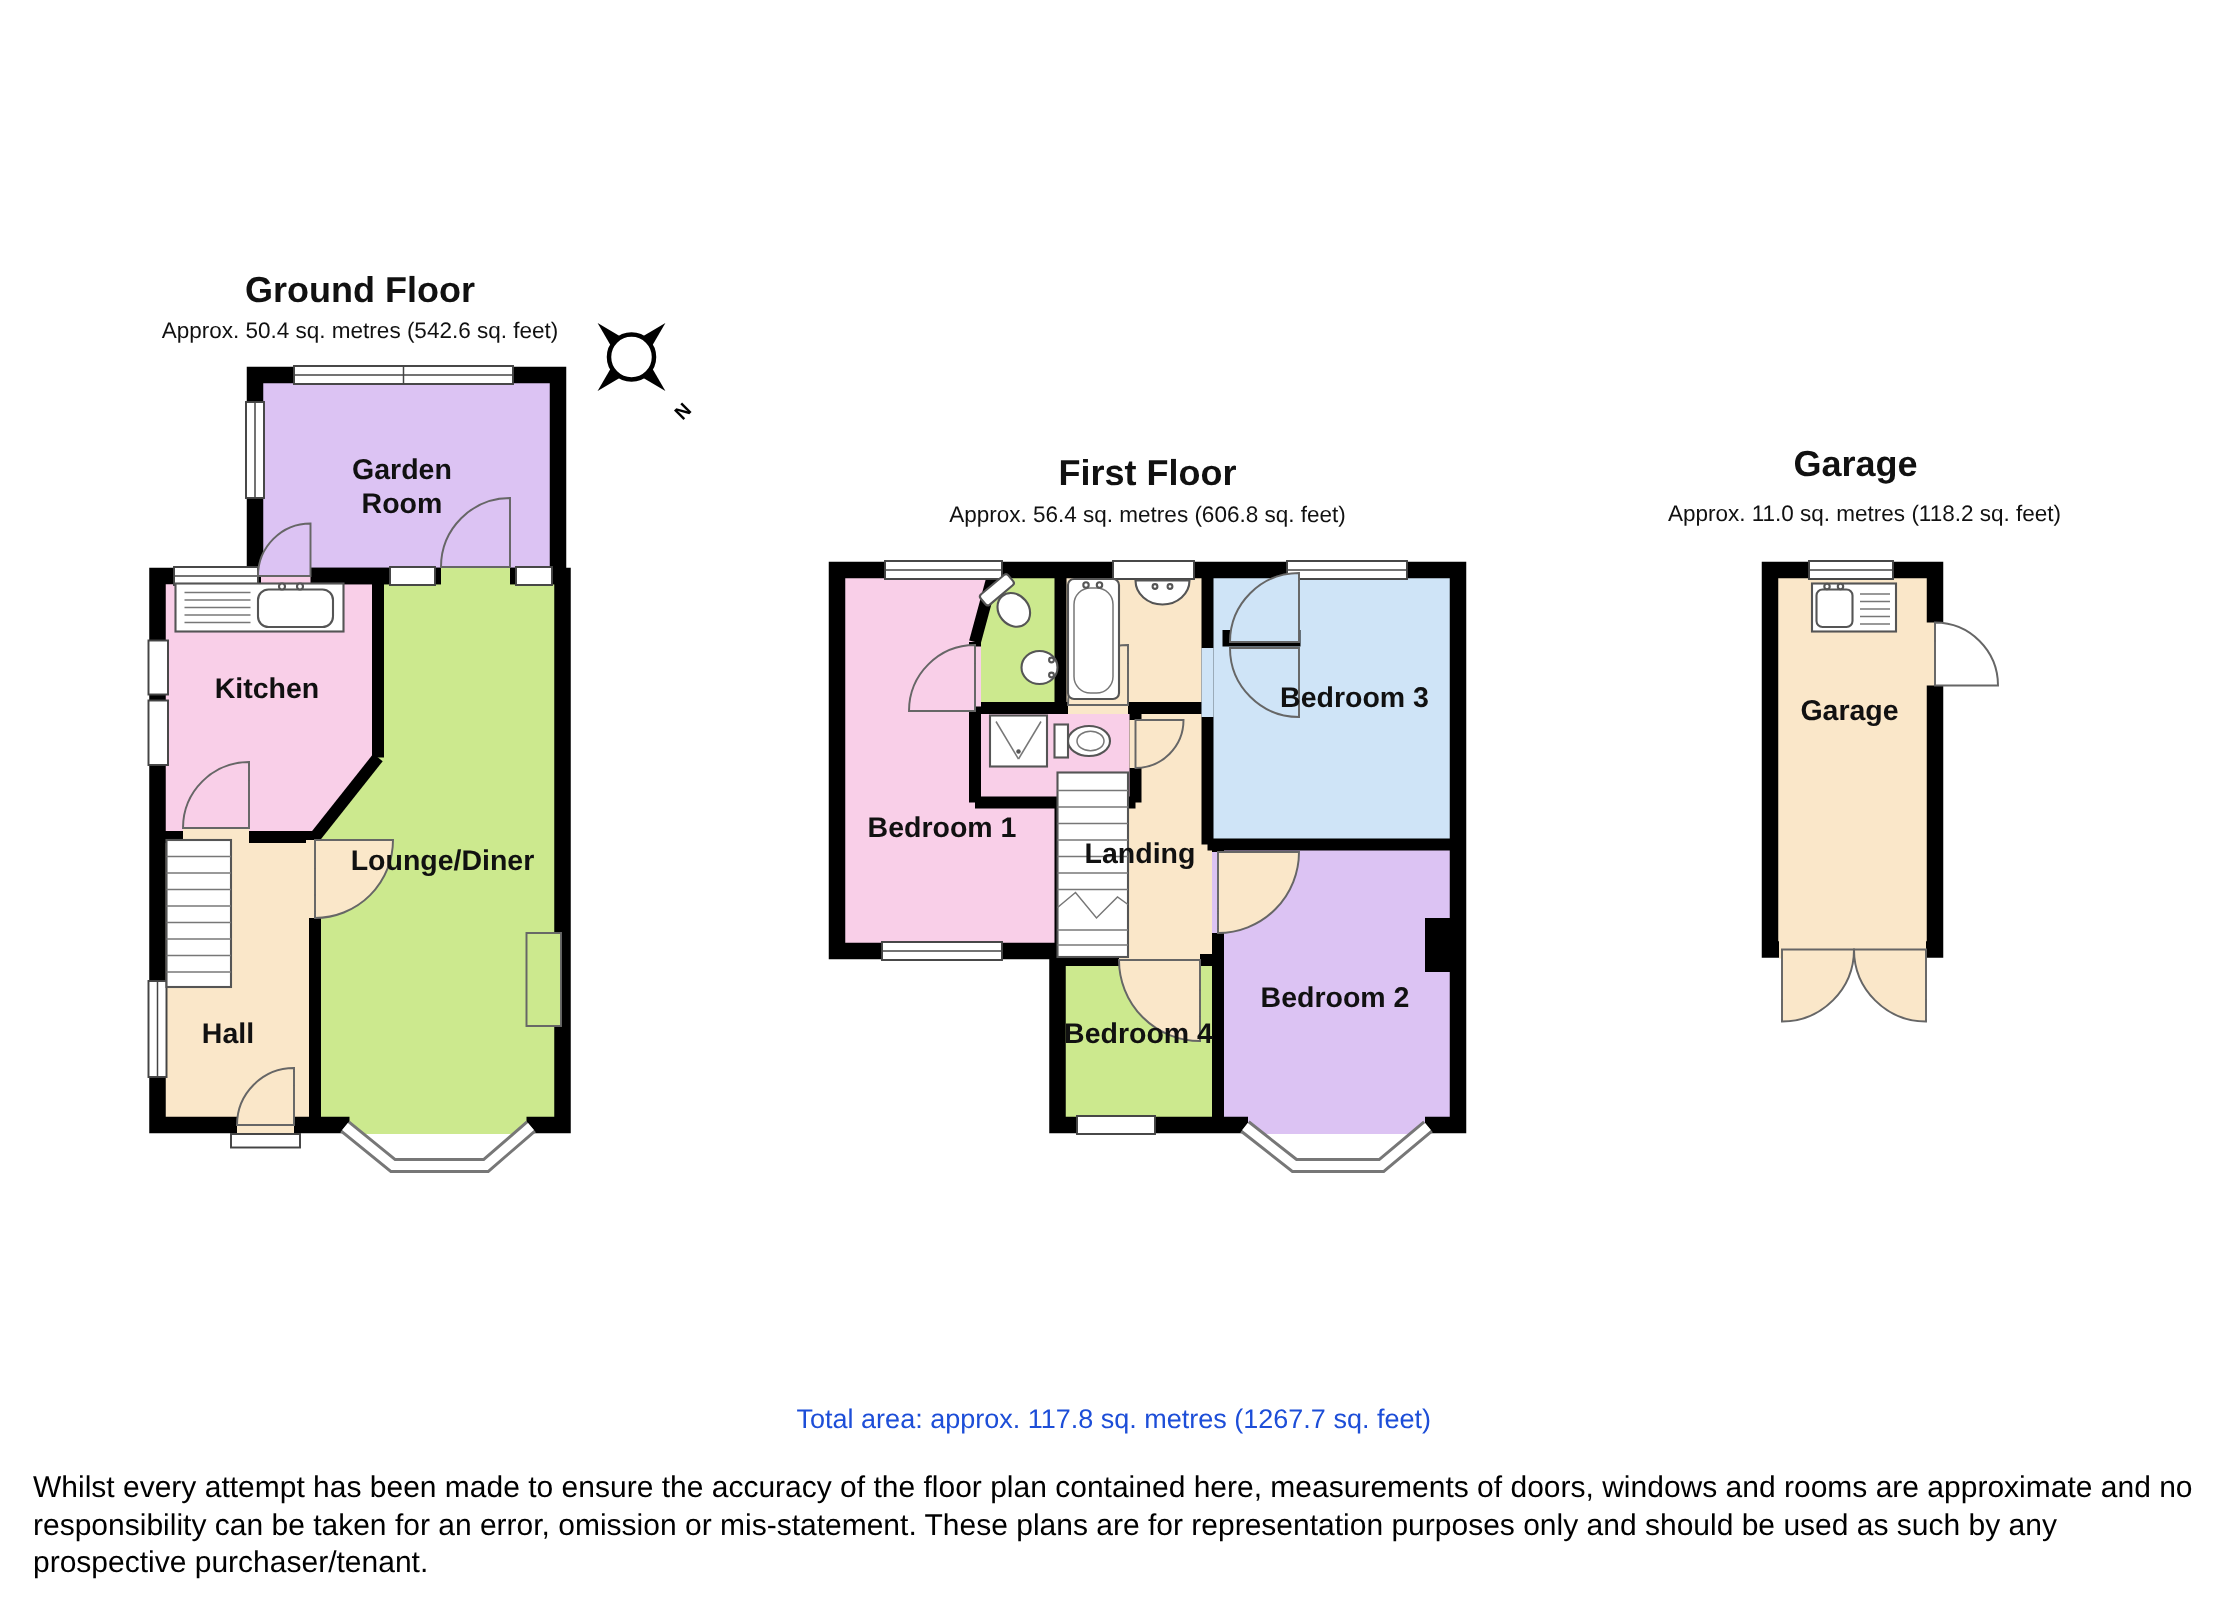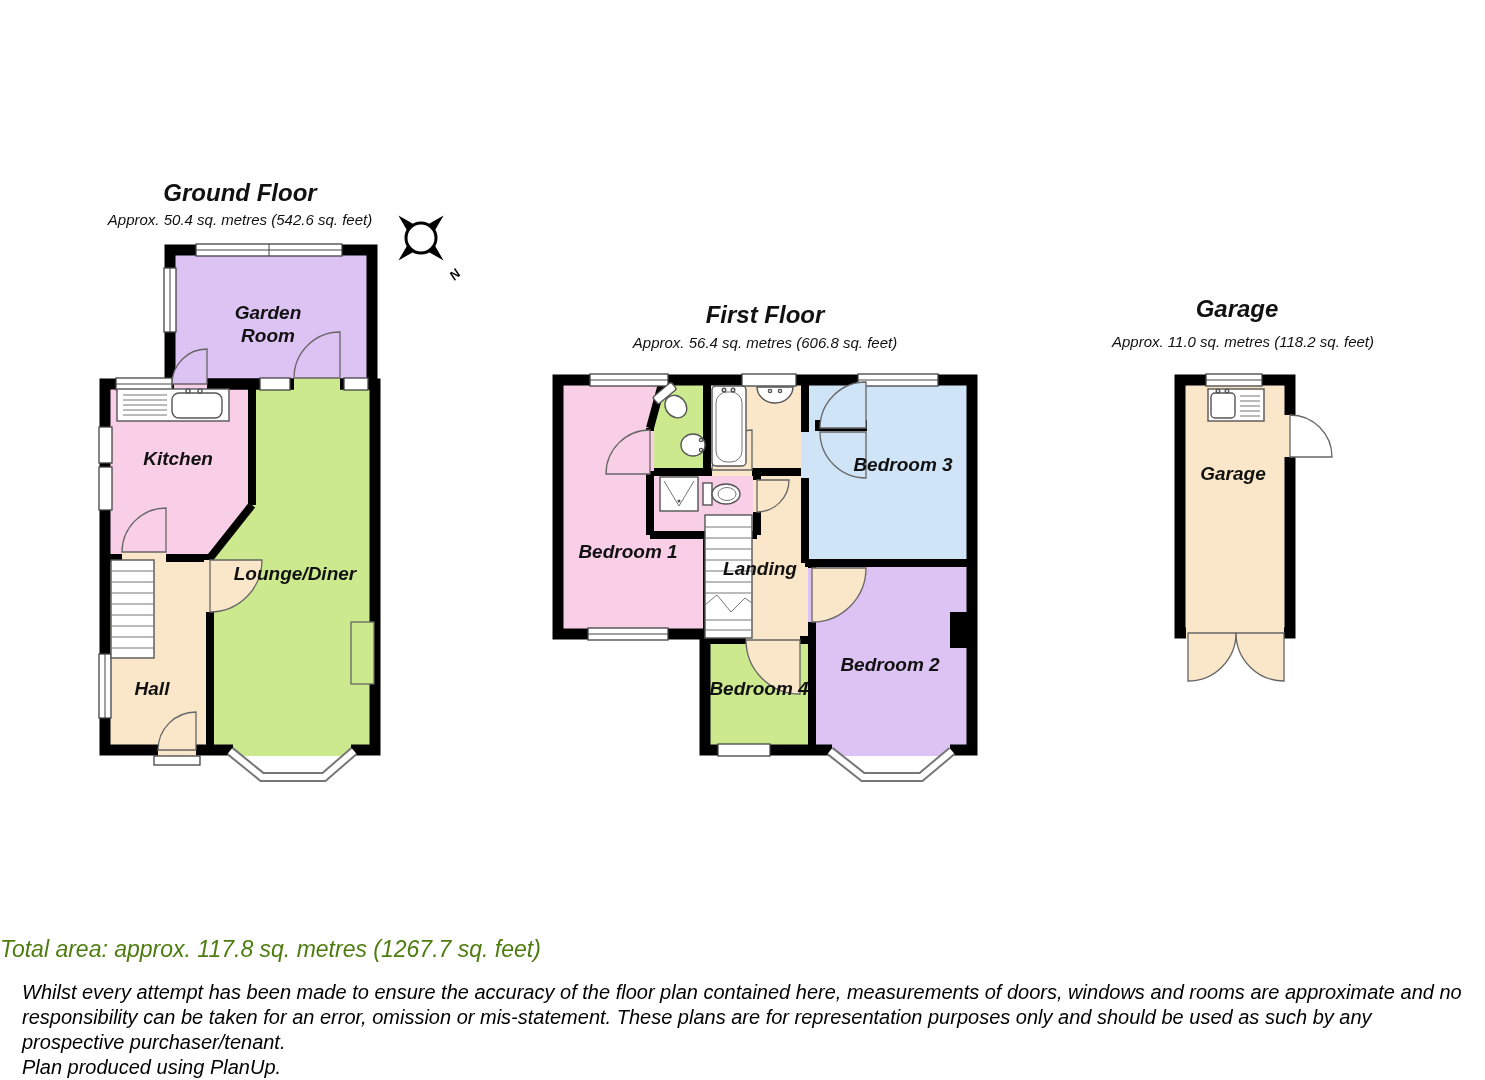--- a/index.html
+++ b/index.html
@@ -1,18 +1,18 @@
 <!DOCTYPE html>
 <html><head>
 <meta charset="utf-8">
 <style>
   html,body { margin:0; padding:0; background:#ffffff; }
   #stage {
     position:relative; width:1485px; height:1080px; background:#ffffff;
-    font-family:"Liberation Sans", sans-serif; overflow:hidden;font-style:italic;
+    font-family:"Liberation Sans", sans-serif; overflow:hidden;
   }
   svg text { font-family:"Liberation Sans", sans-serif; }
   .floor-title { font-size:24px; font-weight:bold; fill:#111; text-anchor:middle; }
   .floor-sub   { font-size:15px; fill:#111; text-anchor:middle; }
   .room-label  { font-size:19px; font-weight:bold; fill:#111; text-anchor:middle; }
   .north-n     { font-size:13px; font-weight:bold; fill:#000; text-anchor:middle; }
 
   .fill-purple { fill:#dcc3f3; }
   .fill-pink   { fill:#f9cfe8; }
   .fill-green  { fill:#cce98e; }
@@ -25,21 +25,21 @@
 
   .win    { fill:#ffffff; stroke:#444; stroke-width:1.3; }
   .winline{ stroke:#444; stroke-width:1; }
   .arc    { stroke:#666; stroke-width:1.3; }
   .fix    { fill:#ffffff; stroke:#555; stroke-width:1.4; }
   .fixline{ stroke:#777; stroke-width:1; fill:none; }
   .stairs { fill:#ffffff; stroke:#555; stroke-width:1.4; }
 
   #total-area {
     position:absolute; left:0; top:936px; width:100%;
-    text-align:left; font-size:23px; color:#4d7c0f;
+    text-align:center; font-size:18px; color:#1d4ed8;
   }
   #legal {
     position:absolute; left:22px; top:980px; width:1440px;
     font-size:20px; line-height:1.25; color:#000;
   }
 </style>
 </head>
 <body>
 
 <div id="stage">
@@ -282,16 +282,15 @@
 
     <text x="1237" y="317" class="floor-title">Garage</text>
     <text x="1243" y="347" class="floor-sub">Approx. 11.0 sq. metres (118.2 sq. feet)</text>
     <text x="1233" y="480" class="room-label">Garage</text>
   </g>
 </svg>
 
 <div id="total-area">Total area: approx. 117.8 sq. metres (1267.7 sq. feet)</div>
 <div id="legal">
   <div>Whilst every attempt has been made to ensure the accuracy of the floor plan contained here, measurements of doors, windows and rooms are approximate and no responsibility can be taken for an error, omission or mis-statement. These plans are for representation purposes only and should be used as such by any prospective purchaser/tenant.</div>
-  <div>Plan produced using PlanUp.</div>
 </div>
 
 </div>
 
 </body></html>

